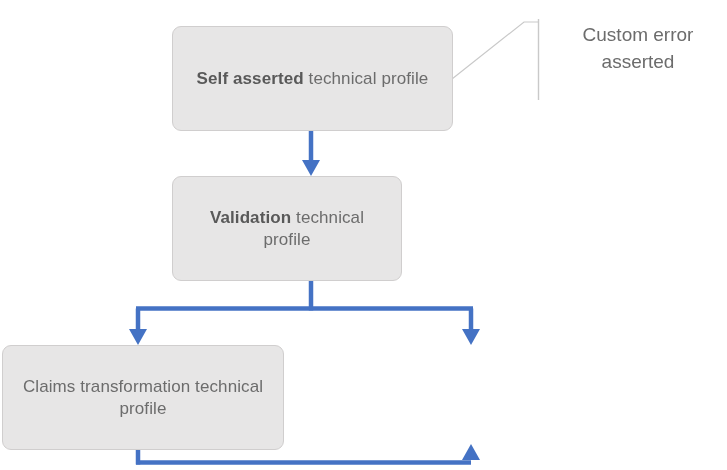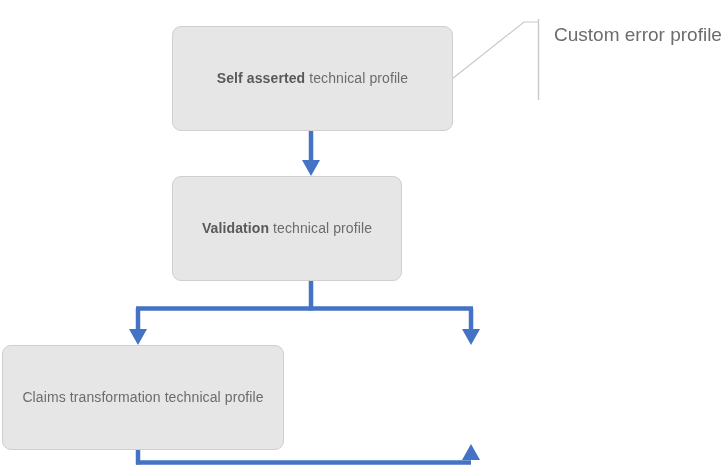--- a/index.html
+++ b/index.html
@@ -39,21 +39,21 @@
     border-radius: 9px;
     display: flex;
     align-items: center;
     justify-content: center;
     text-align: center;
     padding: 4px 14px;
     box-shadow: 0 0 0 0 rgba(0,0,0,0);
   }
 
   .node-label {
-    font-size: 14px;
+    font-size: 17px;
     line-height: 1.28;
     color: #6C6C6C;
     letter-spacing: 0.1px;
   }
   .node-label .strong {
     font-weight: bold;
     color: #595959;
   }
 
   
@@ -142,15 +142,15 @@
     </div>
   </div>
 
   <div class="node-box" id="node-claims-transformation-tp">
     <div class="node-label">
       <span class="strong"></span><span>Claims transformation technical profile</span>
     </div>
   </div>
 
 
-  <div id="callout-text">Custom error profile</div>
+  <div id="callout-text">Custom error asserted</div>
 
 </div>
 
 </body></html>

